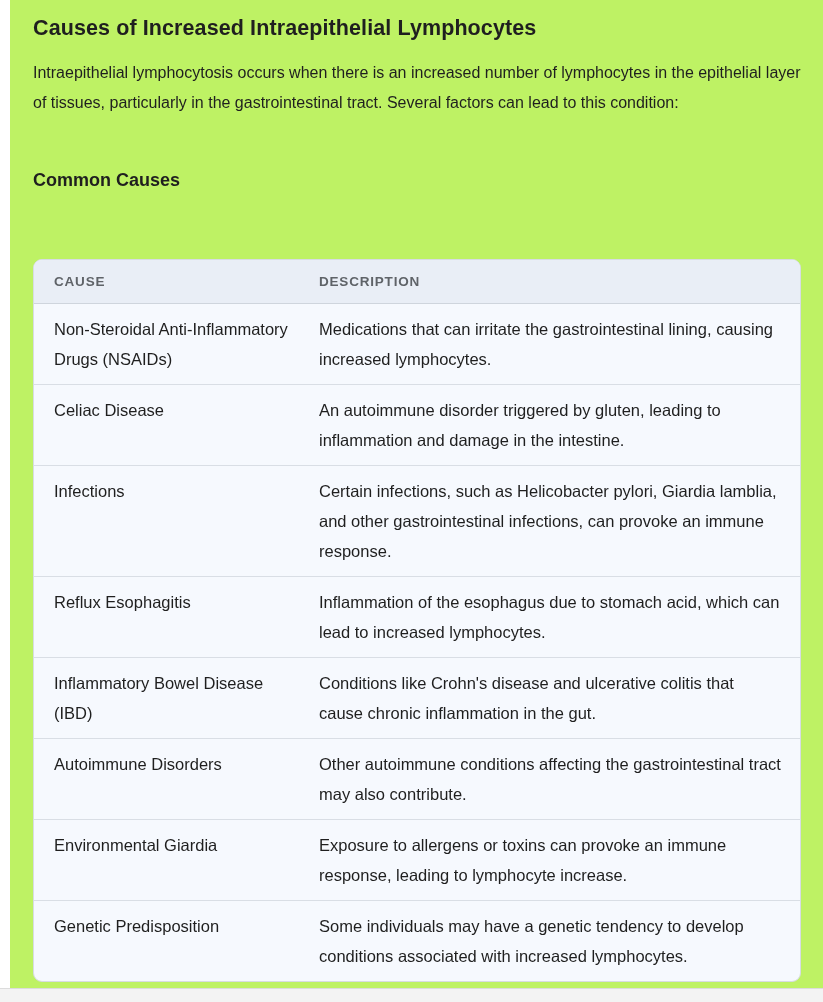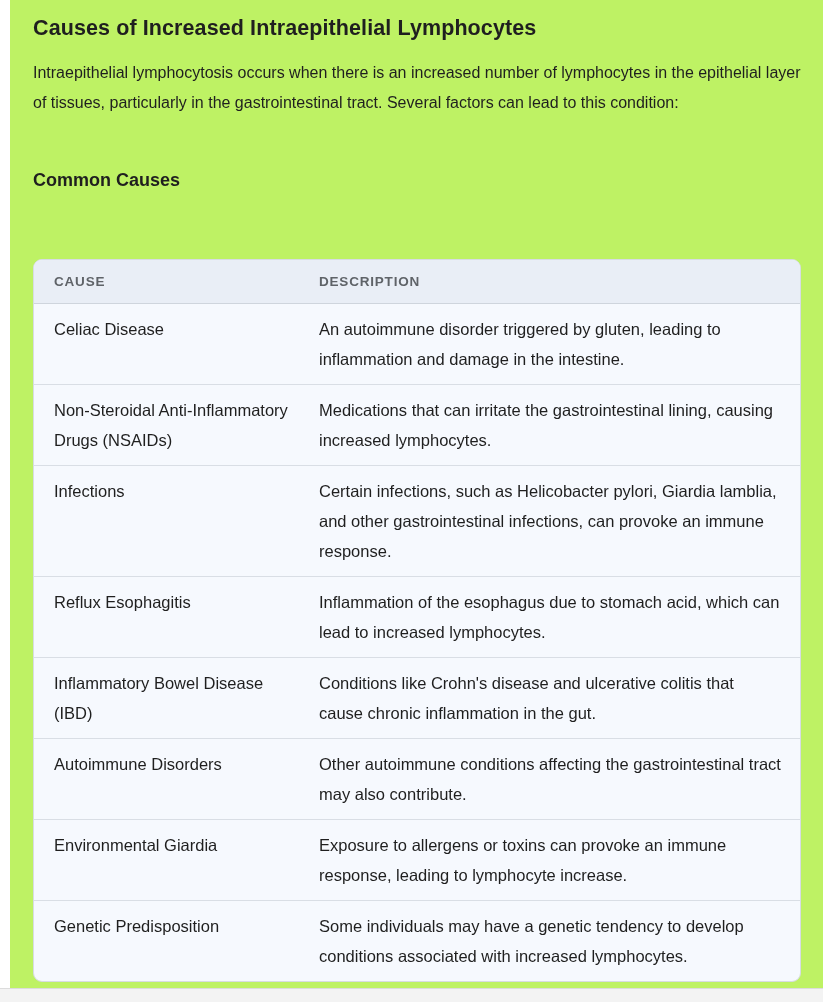--- a/index.html
+++ b/index.html
@@ -68,26 +68,26 @@
   <div class="table-wrap">
     <table>
       <thead>
         <tr>
           <th>CAUSE</th>
           <th>DESCRIPTION</th>
         </tr>
       </thead>
       <tbody>
         <tr>
+          <td class="cause-cell">Non-Steroidal Anti-Inflammatory Drugs (NSAIDs)</td>
+          <td class="desc-cell">Medications that can irritate the gastrointestinal lining, causing increased lymphocytes.</td>
+        </tr>
+        <tr>
           <td class="cause-cell">Celiac Disease</td>
           <td class="desc-cell">An autoimmune disorder triggered by gluten, leading to inflammation and damage in the intestine.</td>
-        </tr>
-        <tr>
-          <td class="cause-cell">Non-Steroidal Anti-Inflammatory Drugs (NSAIDs)</td>
-          <td class="desc-cell">Medications that can irritate the gastrointestinal lining, causing increased lymphocytes.</td>
         </tr>
         <tr>
           <td class="cause-cell">Infections</td>
           <td class="desc-cell">Certain infections, such as Helicobacter pylori, Giardia lamblia, and other gastrointestinal infections, can provoke an immune response.</td>
         </tr>
         <tr>
           <td class="cause-cell">Reflux Esophagitis</td>
           <td class="desc-cell">Inflammation of the esophagus due to stomach acid, which can lead to increased lymphocytes.</td>
         </tr>
         <tr>

